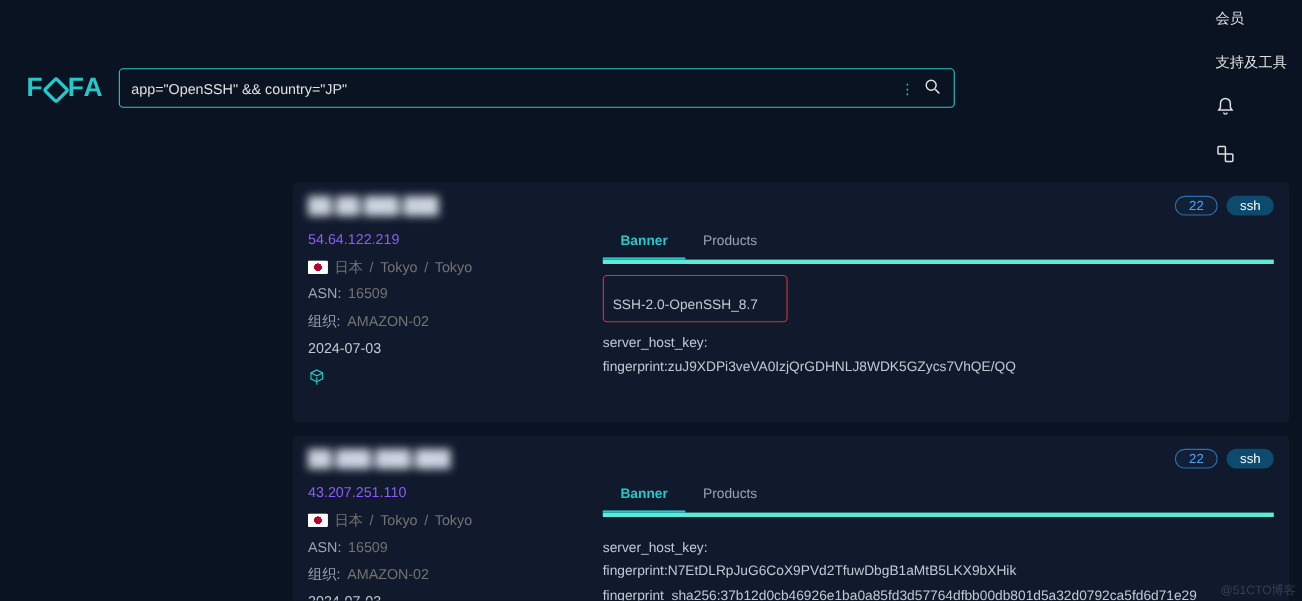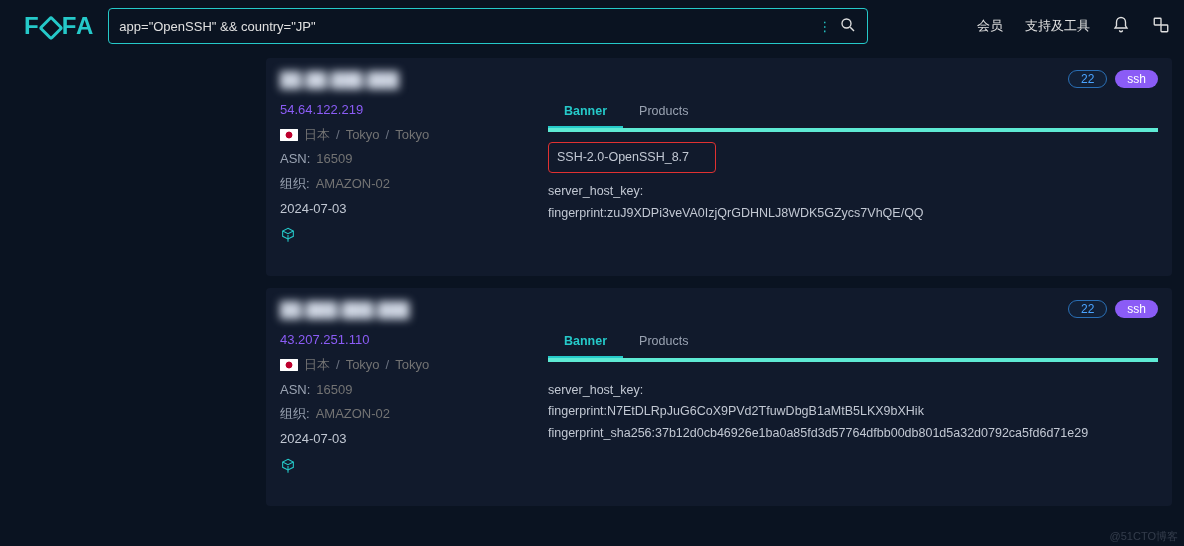--- a/index.html
+++ b/index.html
@@ -52,21 +52,21 @@
 .searchbox input {
   flex: 1;
   background: transparent;
   border: none;
   outline: none;
   color: #e0e0e0;
   font-size: 13px;
 }
 .searchbox .icn { color: #25c9c9; margin-left: 8px; cursor: pointer; }
 .spacer { flex: 1; }
-.nav-right { display: flex; align-items: center; gap: 22px; color: #e0e0e0; font-size: 13px; }
+.nav-right { display: flex; gap: 22px; color: #e0e0e0; font-size: 13px; flex-direction: column; }
 .nav-right .item { cursor: pointer; }
 .icon-svg { width: 18px; height: 18px; stroke: #e0e0e0; fill: none; stroke-width: 1.8; }
 
 .results { padding: 0 0 0 0; }
 .card {
   background: #111a2c;
   border-radius: 4px;
   margin: 6px 12px 12px 266px;
   padding: 12px 14px 24px 14px;
   position: relative;
@@ -86,21 +86,21 @@
 .badges { display: flex; gap: 8px; align-items: center; }
 .badge-port {
   border: 1px solid #2a6fb5;
   color: #4aa3ff;
   border-radius: 14px;
   padding: 1px 12px;
   font-size: 12px;
   background: rgba(42,111,181,0.08);
 }
 .badge-proto {
-  background: #8b5cf6;
+  background: #0c4a6e;
   color: #fff;
   border-radius: 14px;
   padding: 2px 12px;
   font-size: 12px;
 }
 .card-body { display: flex; gap: 20px; }
 .meta { width: 248px; color: #c2c8d3; line-height: 1.9; }
 .meta .ip { color: #8b5cf6; font-size: 13px; cursor: pointer; }
 .meta .row { display: flex; align-items: center; gap: 6px; flex-wrap: wrap; }
 .meta .flag { width: 18px; height: 12px; display: inline-block; background: #fff; border-radius: 1px; position: relative; overflow: hidden; }
@@ -125,21 +125,21 @@
 .banner-line {
   color: #c2c8d3;
   font-size: 12.5px;
   line-height: 1.7;
   word-break: break-all;
 }
 .highlight-box {
   border: 1.5px solid #e03131;
   border-radius: 4px;
   display: inline-block;
-  padding: 4px 26px 4px 8px;
+  padding: 16px 26px 4px 8px;
   margin-bottom: 8px;
 }
 .watermark {
   position: absolute;
   right: 6px;
   bottom: 2px;
   color: #5b6474;
   font-size: 11px;
   opacity: 0.5;
 }

